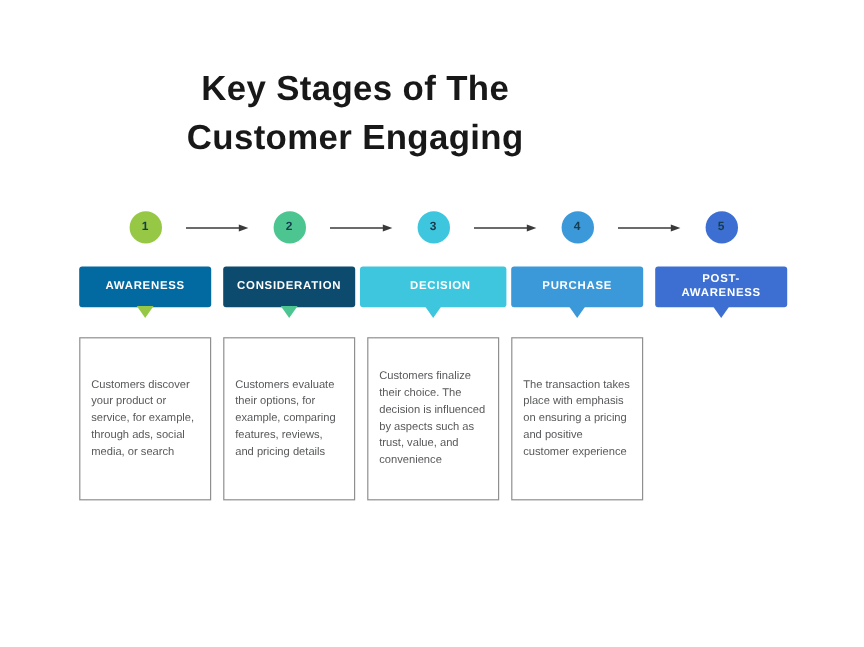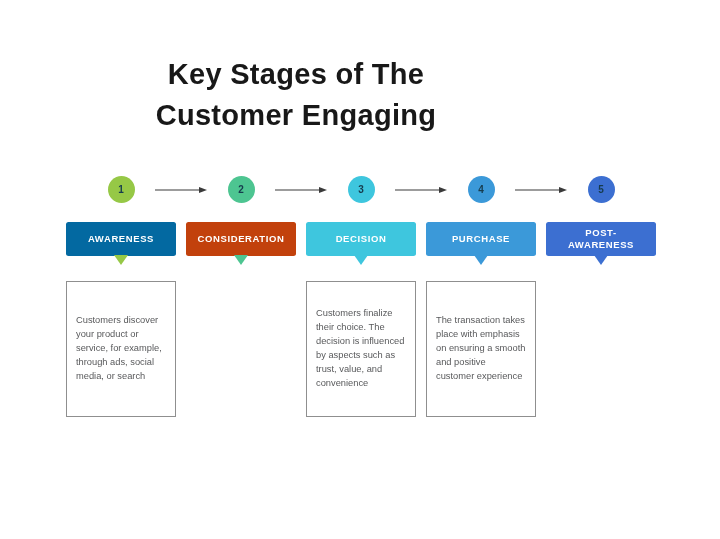--- a/index.html
+++ b/index.html
@@ -138,45 +138,48 @@
         <span class="banner-label">AWARENESS</span>
         <div class="tail" style="border-top-color: rgb(150, 200, 70);"></div>
       </div>
       <div class="desc-box">
         <p class="desc-text">Customers discover your product or service, for example, through ads, social media, or search</p>
       </div>
     </div>
 
     <div class="stage-col">
       <div class="circle" style="background: rgb(77, 197, 145);">2</div>
-      <div class="banner" style="background: #c2410c;">
+      <div class="banner" style="background: #0c4a6e;">
         <span class="banner-label">CONSIDERATION</span>
         <div class="tail" style="border-top-color: rgb(77, 197, 145);"></div>
+      </div>
+      <div class="desc-box">
+        <p class="desc-text">Customers evaluate their options, for example, comparing features, reviews, and pricing details</p>
       </div>
     </div>
 
     <div class="stage-col">
       <div class="circle" style="background: rgb(62, 198, 222);">3</div>
-      <div class="banner" style="background: rgb(62, 198, 222);">
+      <div class="banner" style="background: rgb(62, 198, 222); padding-left: 12px;">
         <span class="banner-label">DECISION</span>
         <div class="tail" style="border-top-color: rgb(62, 198, 222);"></div>
       </div>
       <div class="desc-box">
         <p class="desc-text">Customers finalize their choice. The decision is influenced by aspects such as trust, value, and convenience</p>
       </div>
     </div>
 
     <div class="stage-col">
       <div class="circle" style="background: rgb(59, 153, 217);">4</div>
       <div class="banner" style="background: rgb(59, 153, 217);">
         <span class="banner-label">PURCHASE</span>
         <div class="tail" style="border-top-color: rgb(59, 153, 217);"></div>
       </div>
       <div class="desc-box">
-        <p class="desc-text">The transaction takes place with emphasis on ensuring a smooth and positive customer experience</p>
+        <p class="desc-text">The transaction takes place with emphasis on ensuring a pricing and positive customer experience</p>
       </div>
     </div>
 
     <div class="stage-col">
       <div class="circle" style="background: rgb(60, 111, 209);">5</div>
       <div class="banner" style="background: rgb(60, 111, 209);">
         <span class="banner-label">POST-
 AWARENESS</span>
         <div class="tail" style="border-top-color: rgb(60, 111, 209);"></div>
       </div>

